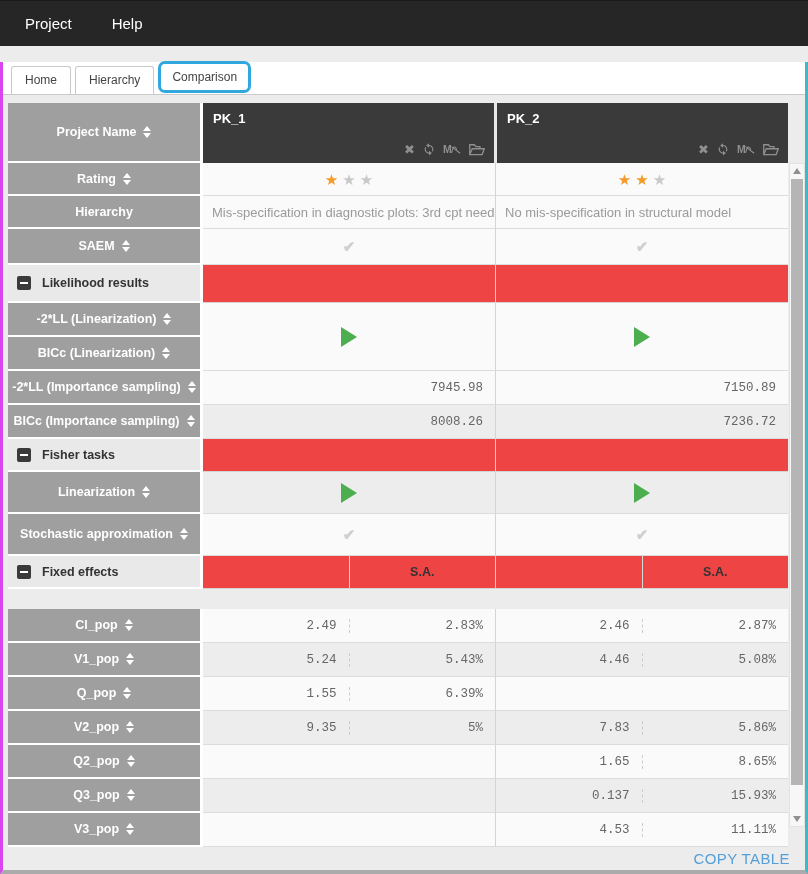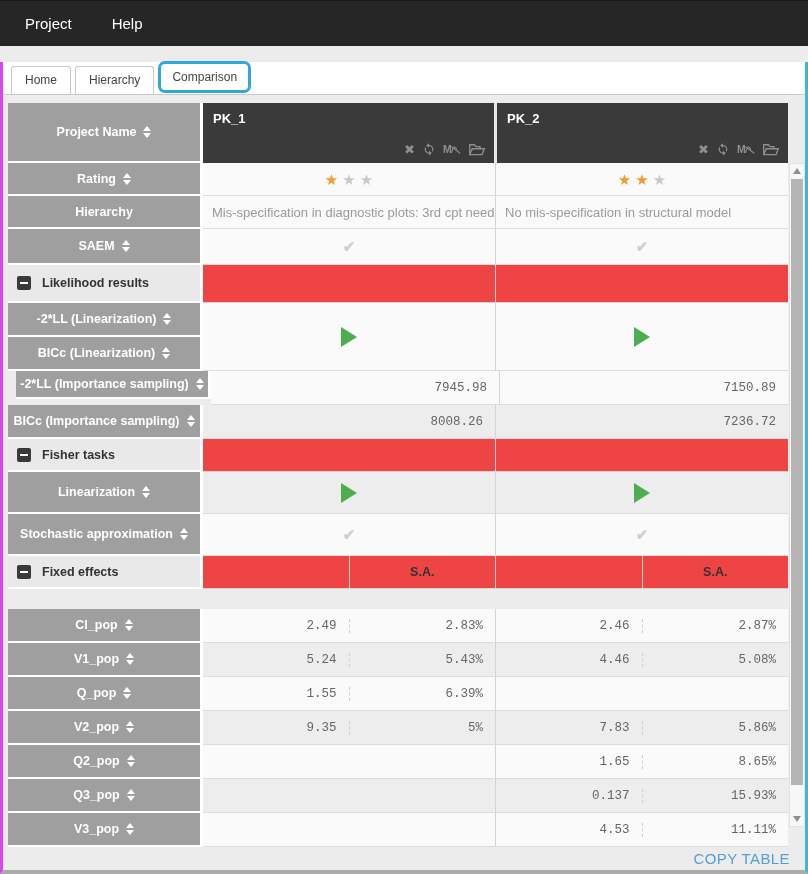--- a/index.html
+++ b/index.html
@@ -218,21 +218,21 @@
                 </div>
               </div>
               <div class="vcell">
                 <span class="play"></span>
               </div>
               <div class="vcell c3">
                 <span class="play"></span>
               </div>
             </div>
             <div class="row" style="height: 34px;">
-              <div class="lcell sortable" style="height: 28px; margin-left: 8px;">
+              <div class="lcell sortable" style="height: 34px;">
                 <span class="ltext">-2*LL (Importance sampling)</span>
                 <span class="sort">
                   <i class="u"></i>
                   <i class="d"></i>
                 </span>
               </div>
               <div class="vcell numcell" style="height: 100%;">
                 <span class="num">7945.98</span>
               </div>
               <div class="vcell c3 numcell" style="height: 100%;">

